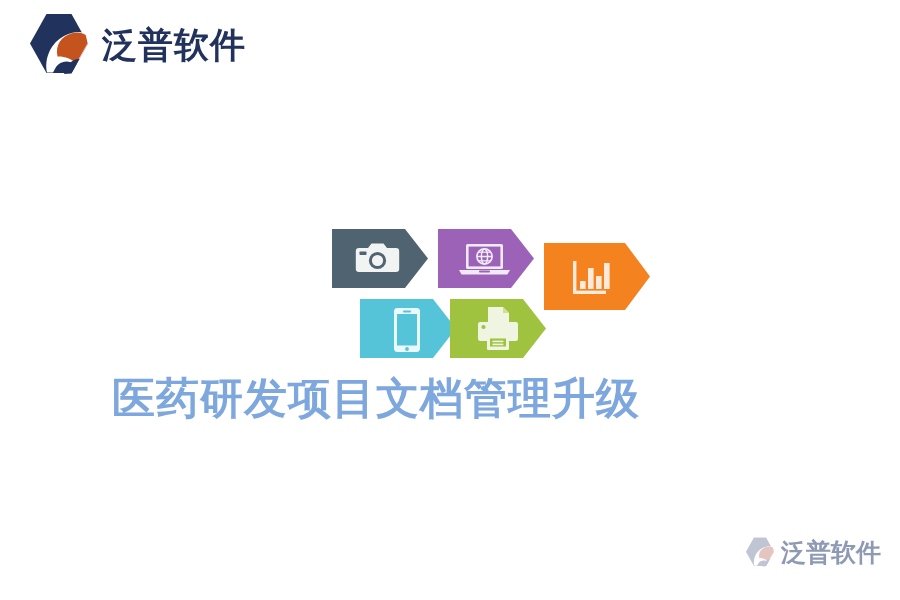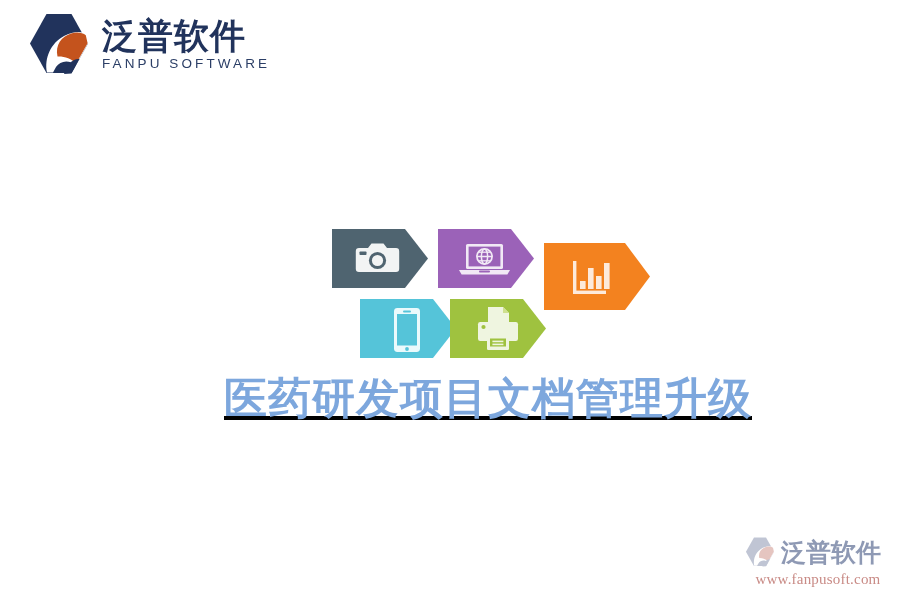--- a/index.html
+++ b/index.html
@@ -81,22 +81,21 @@
   .chev-3 { left: 219px; top: 23px; width: 106px; height: 67px; }
   .chev-4 { left: 35px;  top: 79px; width: 96px;  height: 59px; }
   .chev-5 { left: 125px; top: 79px; width: 96px;  height: 59px; }
 
   
   .headline {
     position: absolute;
     left: 0;
     top: 372px;
     width: 752px;
-    text-align: right;
-    text-decoration: underline;
+    text-align: center;
   }
   .headline-line {
     font-size: 43px;
     line-height: 53px;
     font-weight: bold;
     color: #7da7dd;
     letter-spacing: 1px;
     white-space: nowrap;
     font-family: "DejaVu Sans", "Liberation Sans", sans-serif;
   }
@@ -154,21 +153,20 @@
       <path d="M21 60.5 C18 46 25 31 38 24 C47 19 56 19 61 22 L62 31.5 L50 53 C42 47 34 49 30 55 L27 60.5 Z" fill="#ffffff"></path>
 
       <path d="M31.5 44.5 C29 33 35.5 24.5 45 21.5 C51 19.6 56.5 20.6 59.8 23.2 L61.6 31.2 L50.2 51.5
                C45.5 46.8 38.5 44.2 31.5 44.5 Z" fill="#c4531d"></path>
 
       <path d="M38 62 L45.5 61.6 L53.5 47 C47.5 46 41.5 52 38 62 Z" fill="#21335c"></path>
     </svg>
 
     <div class="brand-text">
       <div class="brand-name-cn">泛普软件</div>
-      <div class="brand-name-en">FANPU SOFTWARE</div>
     </div>
   </div>
 
   <div class="graphic-cluster">
 
     <svg class="chevron chev-1" viewBox="0 0 96 59">
       <path d="M0 0 L73 0 L96 29.5 L73 59 L0 59 Z" fill="#4f6470"></path>
       <g fill="#f2f4f4">
         <path d="M27 19 h9 l3.5 -4.5 h12 L55 19 h9 a3.2 3.2 0 0 1 3.2 3.2 v17.6 A3.2 3.2 0 0 1 64 43 H27
                  a3.2 3.2 0 0 1 -3.2 -3.2 V22.2 A3.2 3.2 0 0 1 27 19 Z"></path>
@@ -242,16 +240,15 @@
     <div class="watermark-row">
       <svg class="watermark-mark" viewBox="0 0 66 64">
         <path d="M20.5 2 L45.5 2 L62 31.5 L45.5 61 L20.5 61 L4 31.5 Z" fill="#9aa3bb"></path>
         <path d="M21 60.5 C18 46 25 31 38 24 C47 19 56 19 61 22 L62 31.5 L50 53 C42 47 34 49 30 55 L27 60.5 Z" fill="#ffffff"></path>
         <path d="M31.5 44.5 C29 33 35.5 24.5 45 21.5 C51 19.6 56.5 20.6 59.8 23.2 L61.6 31.2 L50.2 51.5
                  C45.5 46.8 38.5 44.2 31.5 44.5 Z" fill="#d6a29b"></path>
         <path d="M38 62 L45.5 61.6 L53.5 47 C47.5 46 41.5 52 38 62 Z" fill="#9aa3bb"></path>
       </svg>
       <span class="watermark-name">泛普软件</span>
     </div>
-    <div class="watermark-url">www.fanpusoft.com</div>
   </div>
 
 </div>
 
 </body></html>

